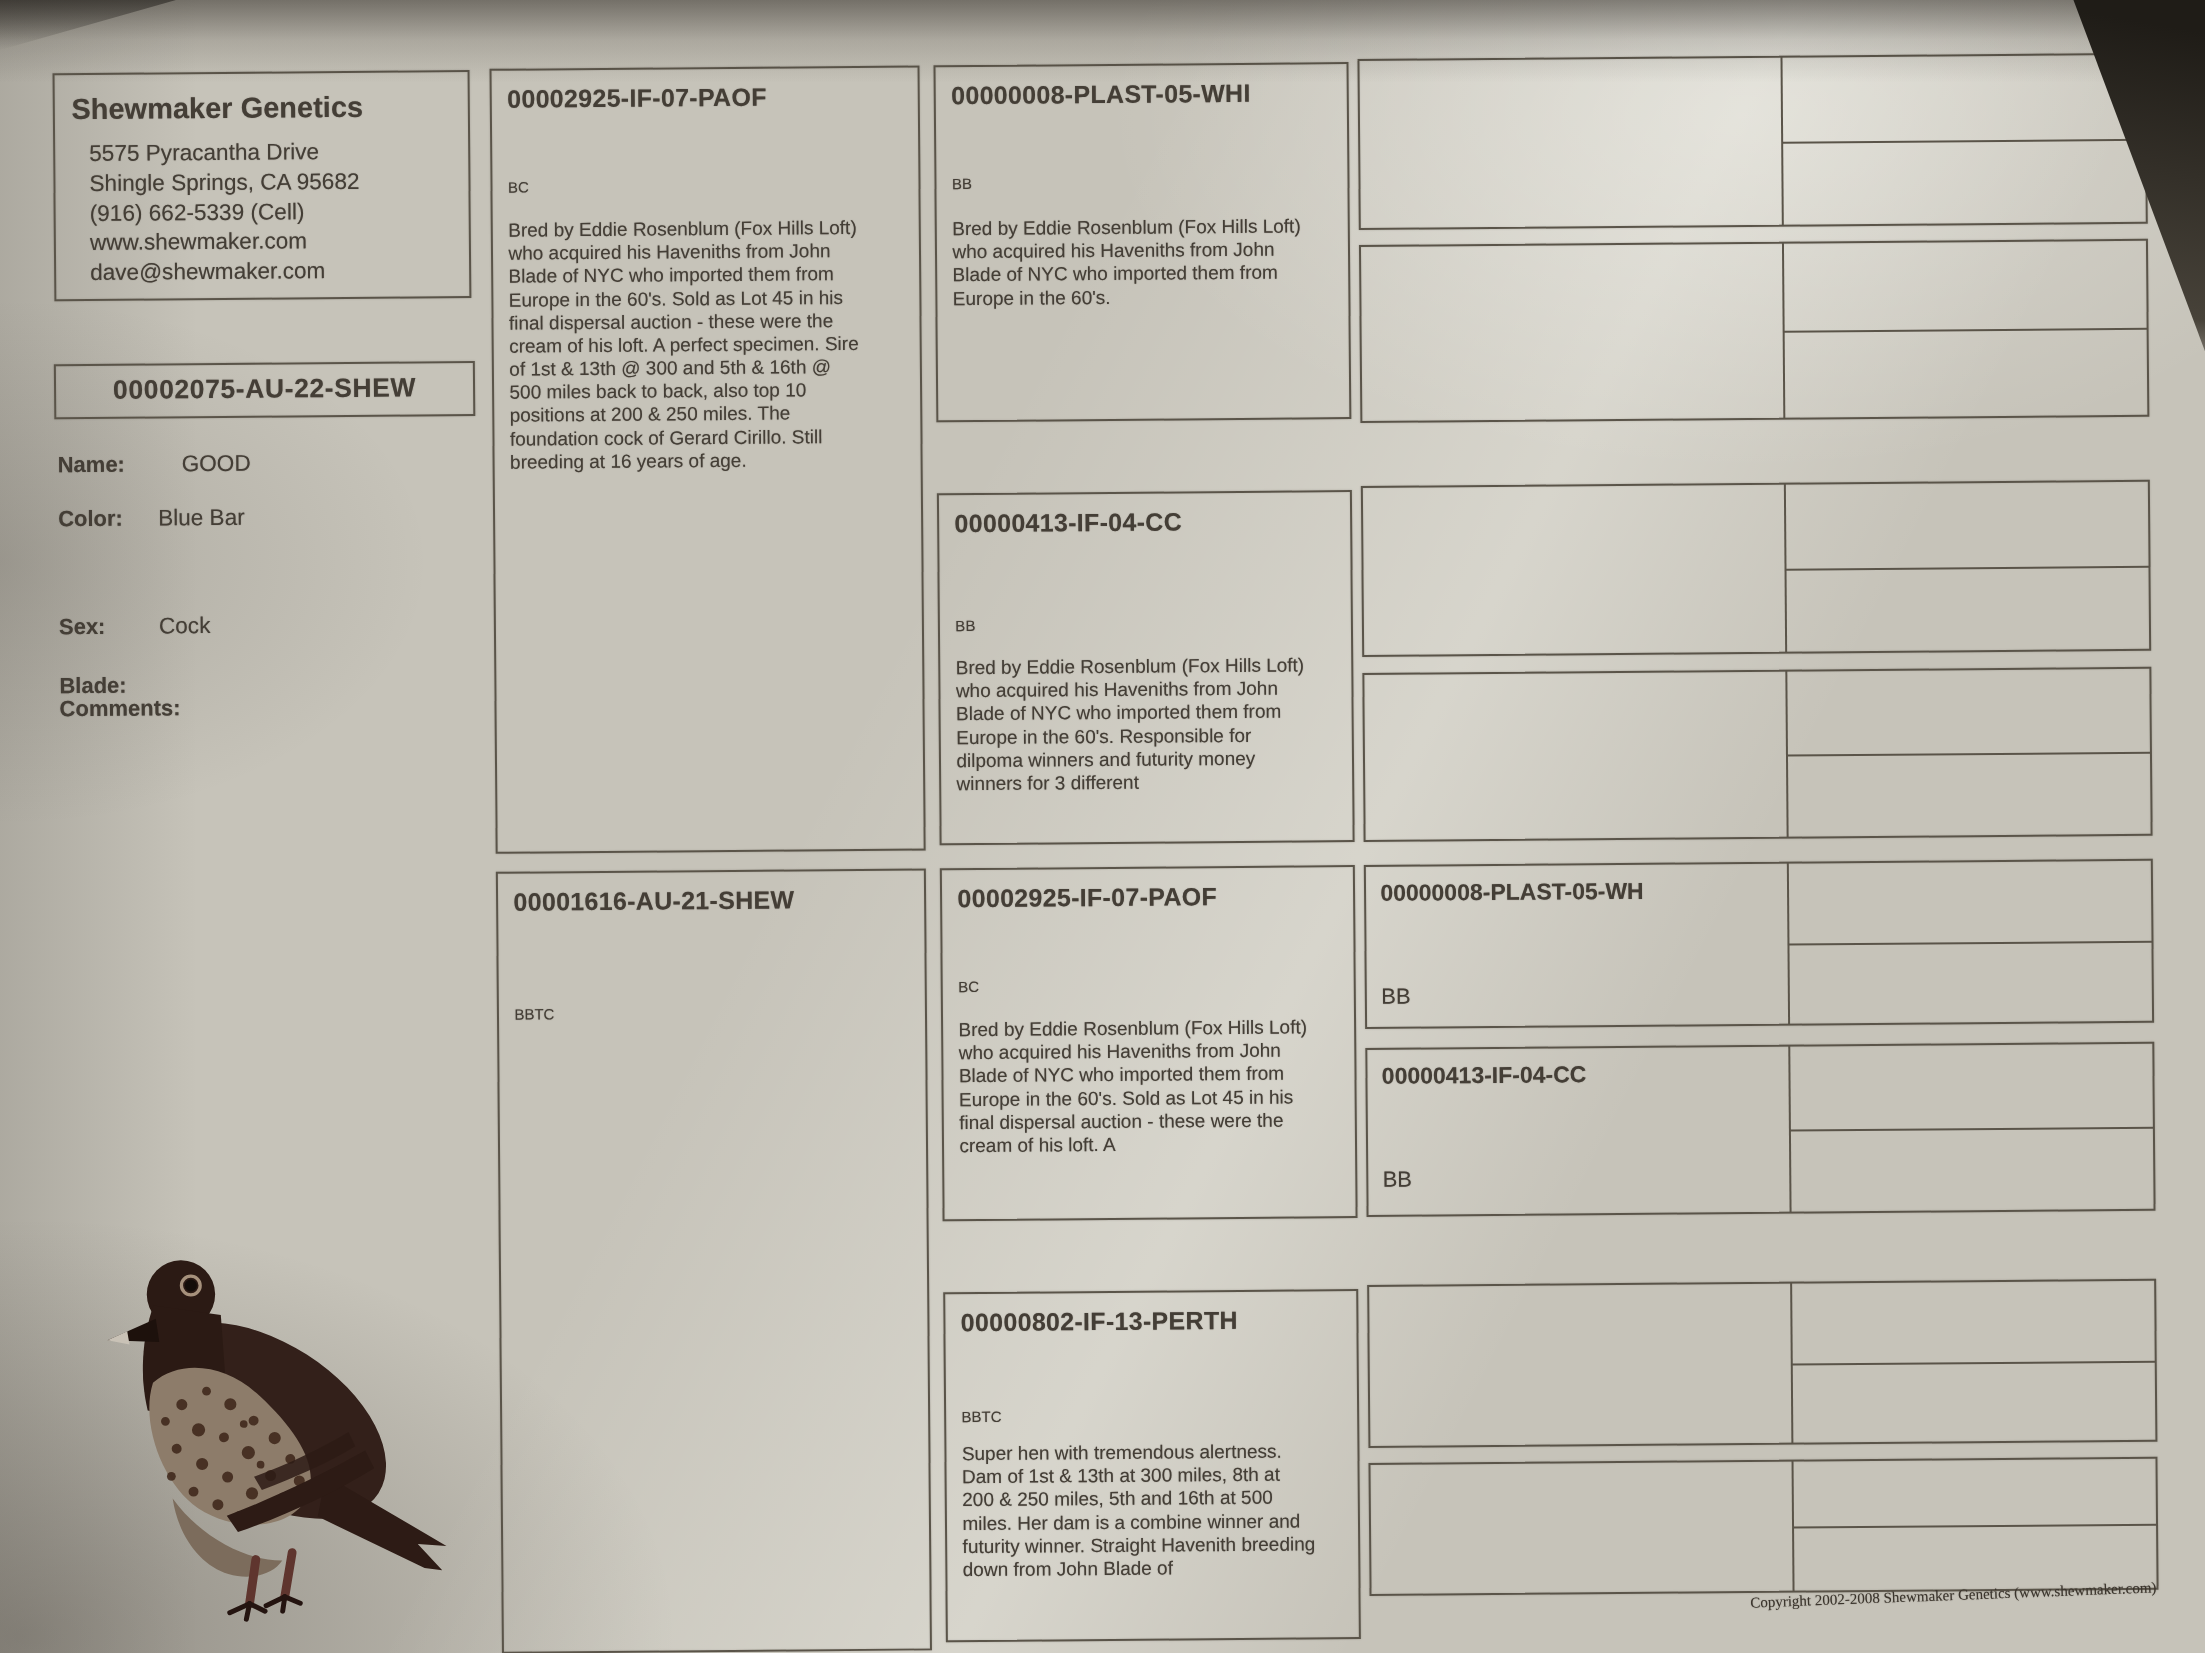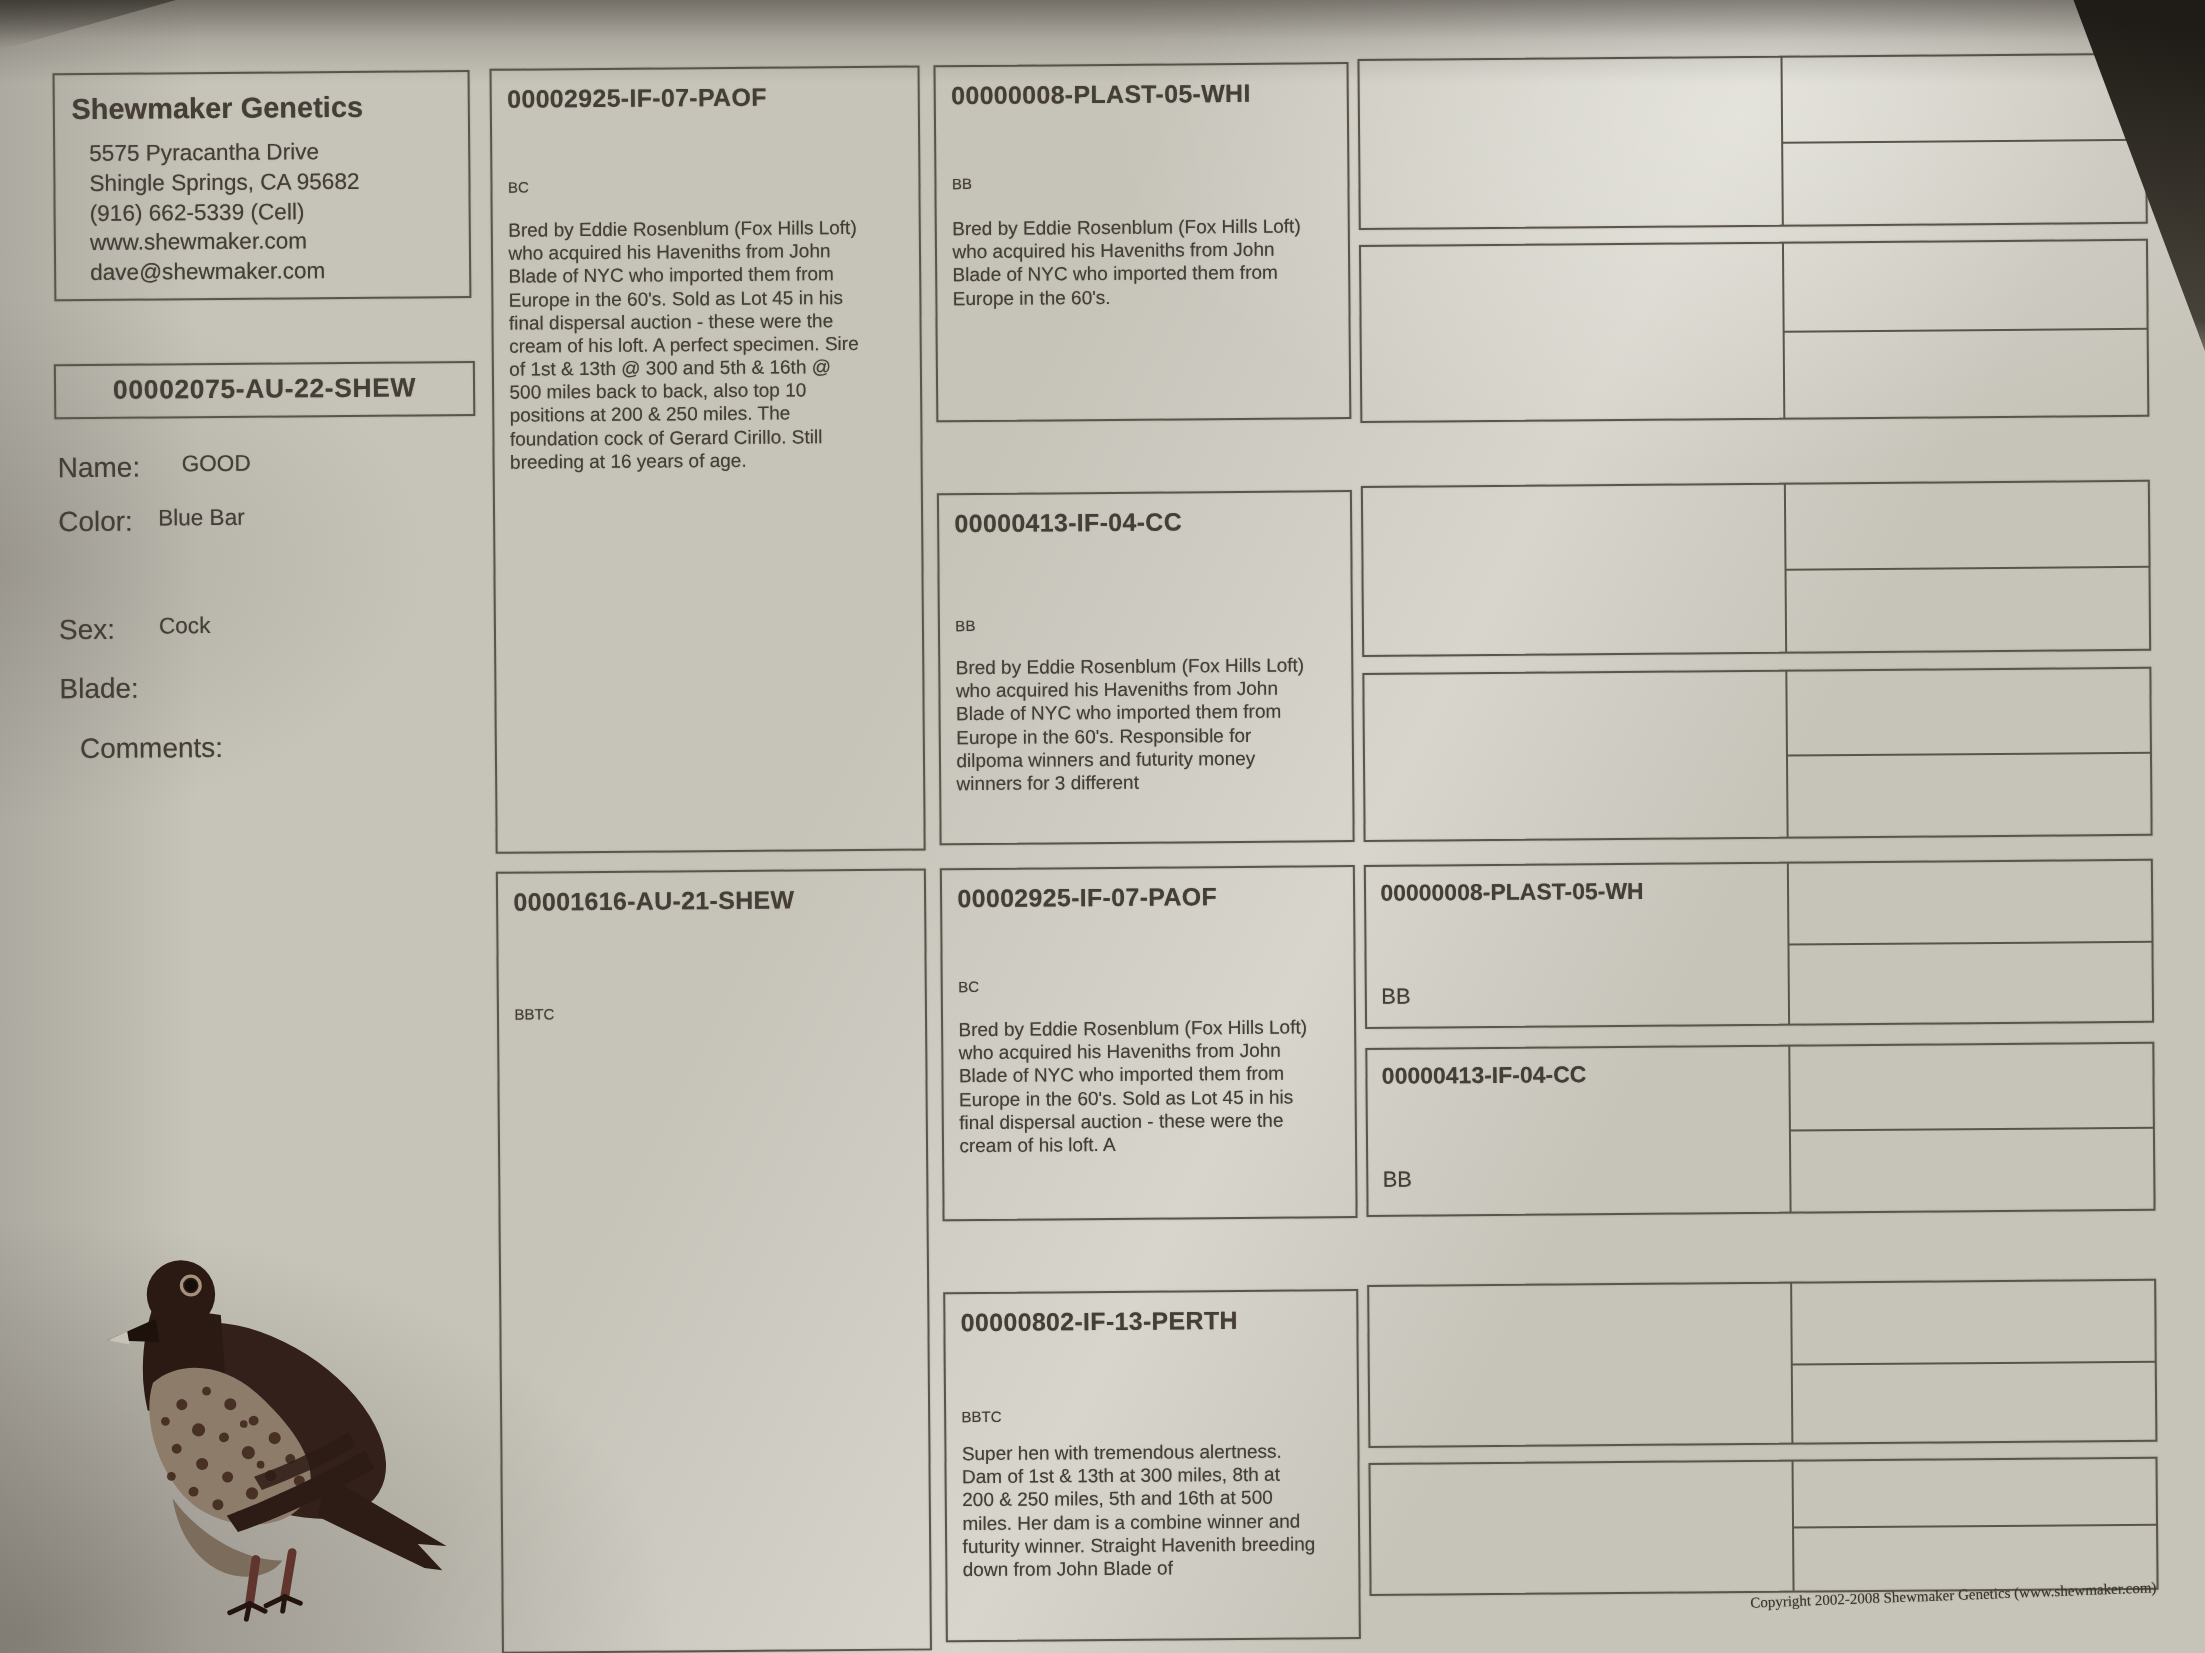--- a/index.html
+++ b/index.html
@@ -27,21 +27,21 @@
       box-shadow:0 0 1.7px rgba(70,64,54,.35), inset 0 0 1.7px rgba(70,64,54,.22);}
   .bx-id{position:absolute;left:15.4px;top:14.3px;font-size:25px;font-weight:bold;letter-spacing:0.3px;white-space:nowrap;}
   .bx-color{position:absolute;left:15.4px;font-size:15px;}
   .bx-desc{position:absolute;left:15.4px;width:353px;bottom:7.7px;overflow:hidden;
       font-size:19px;line-height:1.22;}
   .soft{text-shadow:0 0 1.1px rgba(68,62,54,.5);}
   .stub-v{position:absolute;top:-1.1px;bottom:-1.1px;left:421px;width:2.2px;background:#5a5449;}
   .stub-h{position:absolute;left:422px;right:-1.1px;top:50%;height:2.2px;background:#5a5449;}
   .stub-id{position:absolute;left:14.3px;top:13.2px;font-size:23px;font-weight:bold;white-space:nowrap;}
   .stub-color{position:absolute;left:14.3px;top:117px;font-size:22px;}
-  .flabel{position:absolute;left:60px;font-size:28px;font-weight:normal;white-space:nowrap;}
+  .flabel{position:absolute;left:60px;font-size:22px;font-weight:bold;white-space:nowrap;}
   .fvalue{position:absolute;left:160px;font-size:22.6px;white-space:nowrap;}
   #company-box .company{position:absolute;left:16.5px;top:17.6px;font-size:29px;font-weight:bold;white-space:nowrap;}
   #company-box .addr{position:absolute;left:34px;top:64px;font-size:22.6px;line-height:1.32;}
   #bird-id-box .bid{position:absolute;left:0;right:0;top:8.8px;text-align:center;font-size:26.5px;font-weight:bold;letter-spacing:0.6px;}
   #copyright{position:absolute;left:1654px;top:1595px;width:496px;text-align:right;
       font-family:"Liberation Serif",serif;font-size:15px;color:#3b352d;transform:rotate(-1.7deg);}
 </style>
 </head>
 <body>
 
@@ -64,21 +64,21 @@
     </div>
 
     <div class="flabel soft" style="top:444px;">Name:</div>
     <div class="fvalue soft" style="top:444px;margin-left:24px;">GOOD</div>
     <div class="flabel soft" style="top:498px;">Color:</div>
     <div class="fvalue soft" style="top:498px;">Blue Bar</div>
     <div class="flabel soft" style="top:606px;">Sex:</div>
     <div class="fvalue soft" style="top:606px;">Cock</div>
     <div class="flabel soft" style="top:665px;">Blade:</div>
     <div class="fvalue soft" style="top:665px;"></div>
-    <div class="flabel soft" style="top:725px;margin-left:20px;">Comments:</div>
+    <div class="flabel soft" style="top:688px;">Comments:</div>
     <div class="fvalue soft" style="top:725px;"></div>
 
     <div class="bx" style="left:495px;top:64px;width:430px;height:785px;">
       <div class="bx-id soft">00002925-IF-07-PAOF</div>
       <div class="bx-color soft" style="top:108px;">BC</div>
       <div class="bx-desc soft" style="top:148px;">Bred by Eddie Rosenblum (Fox Hills Loft) who acquired his Haveniths from John Blade of NYC who imported them from Europe in the 60's. Sold as Lot 45 in his final dispersal auction - these were the cream of his loft. A perfect specimen. Sire of 1st &amp; 13th @ 300 and 5th &amp; 16th @ 500 miles back to back, also top 10 positions at 200 &amp; 250 miles. The foundation cock of Gerard Cirillo. Still breeding at 16 years of age.</div>
     </div>
 
     <div class="bx" style="left:495px;top:867px;width:430px;height:782px;">
       <div class="bx-id soft">00001616-AU-21-SHEW</div>

